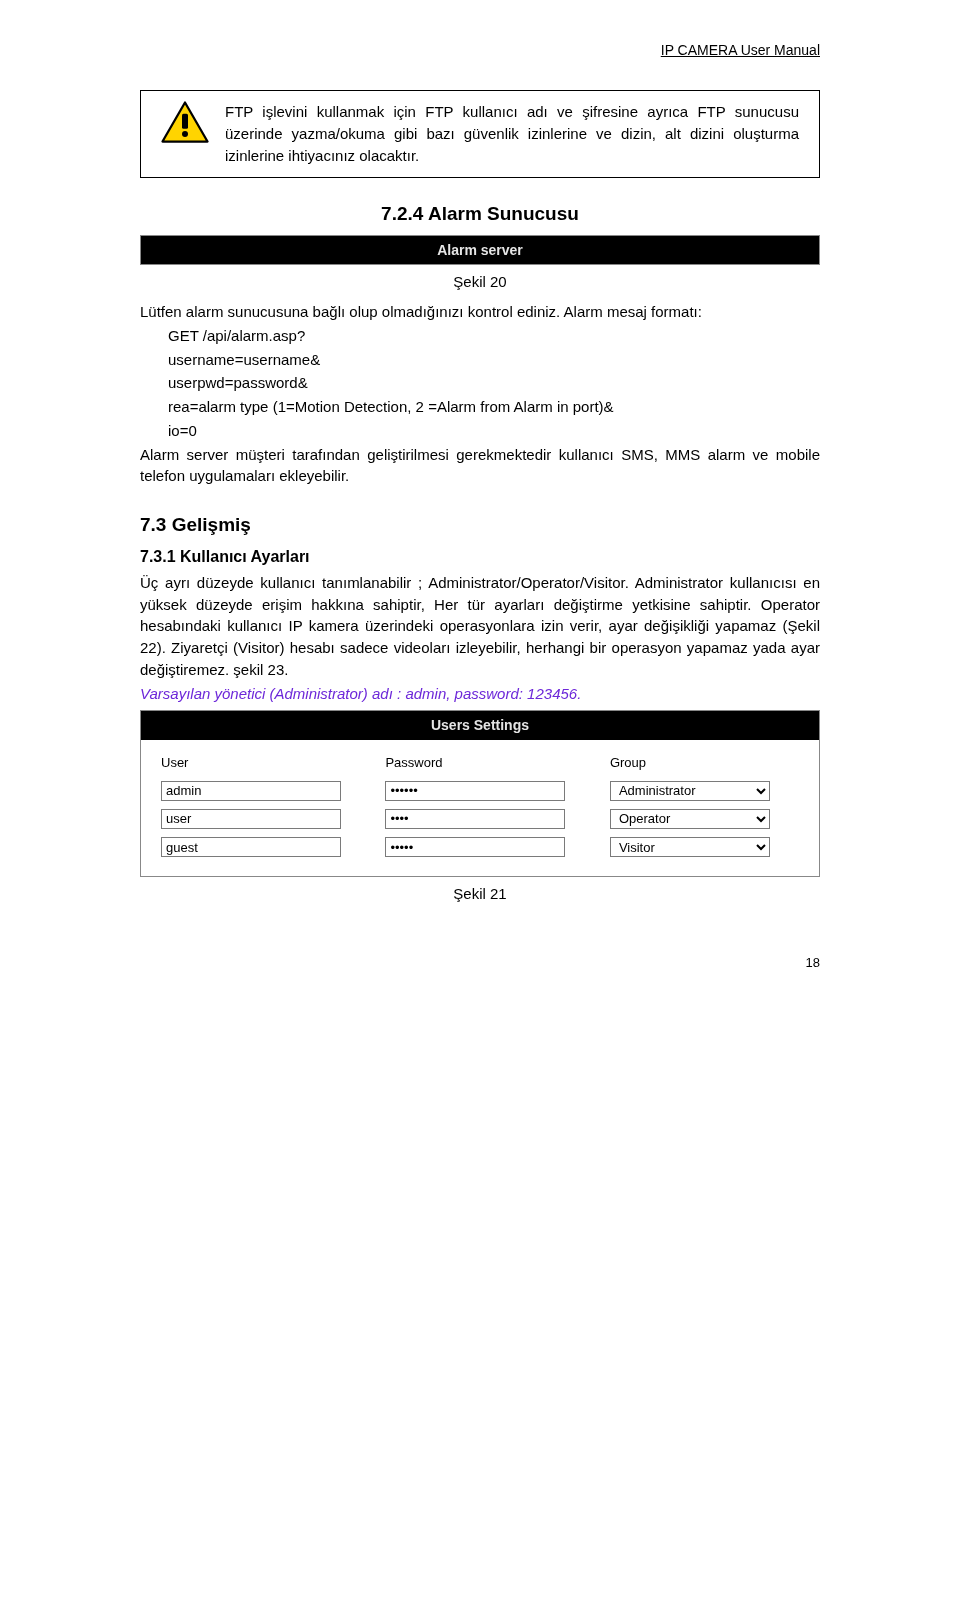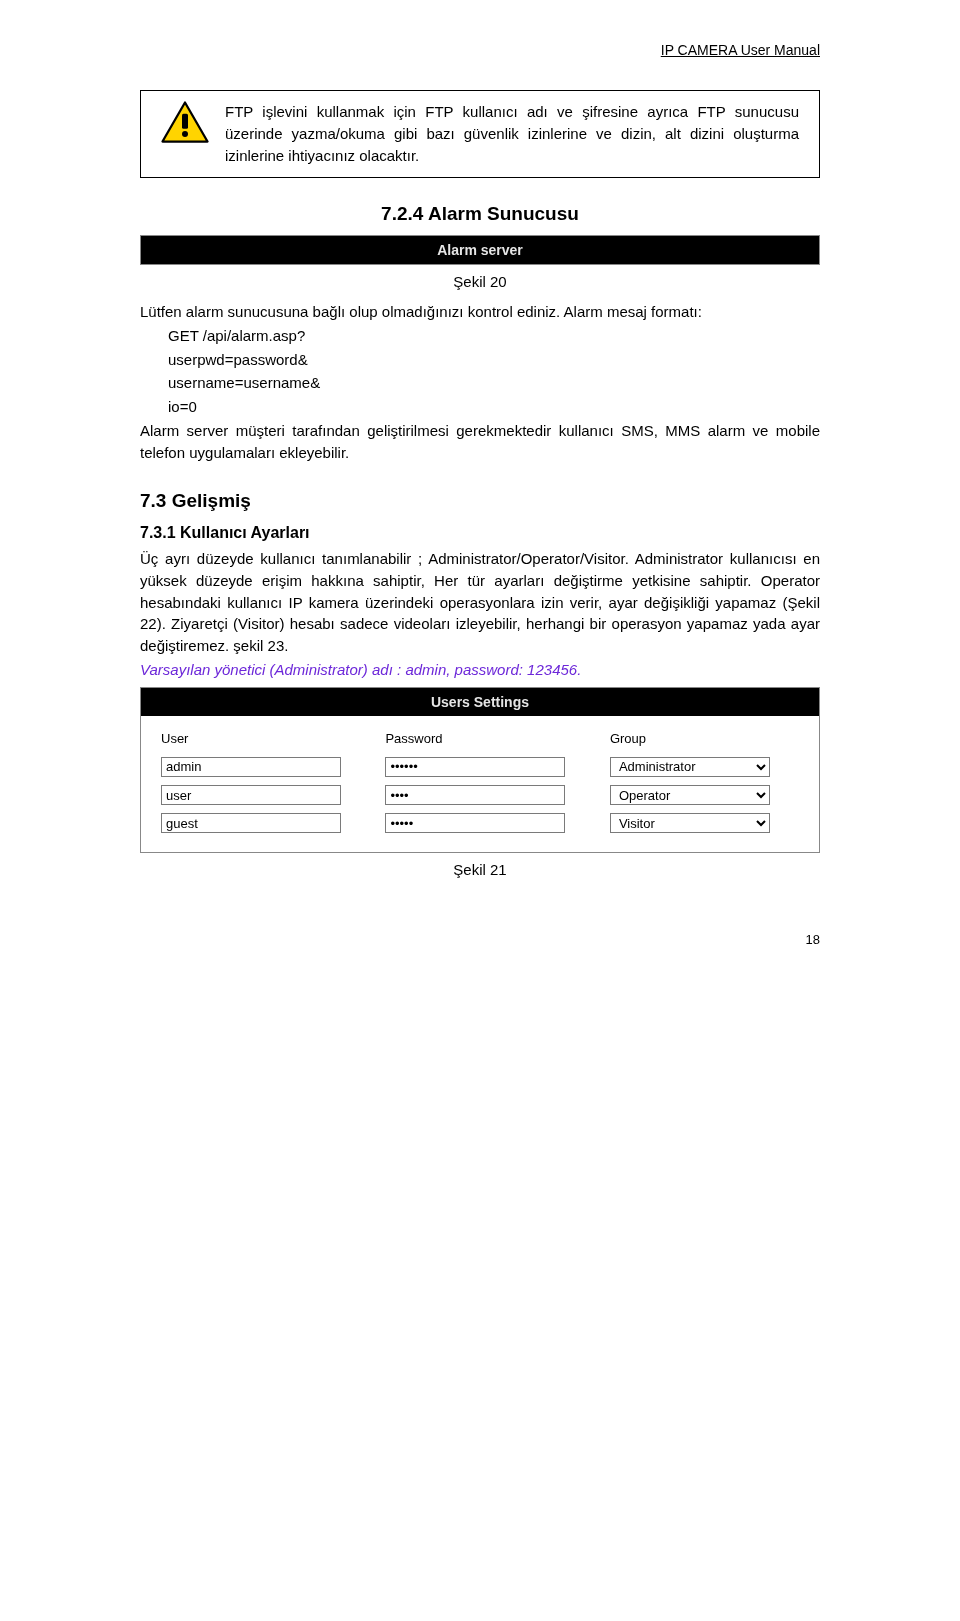--- a/index.html
+++ b/index.html
@@ -124,22 +124,23 @@
   <div class="h2">7.2.4   Alarm Sunucusu</div>
 
   <div class="panel">
     <div class="panel-title">Alarm server</div>
   </div>
 
   <div class="fig-caption">Şekil 20</div>
 
   <div class="para">Lütfen alarm sunucusuna bağlı olup olmadığınızı kontrol ediniz. Alarm mesaj formatı:</div>
   <div class="para indent">GET /api/alarm.asp?</div>
+  <div class="para indent">username=username&amp;</div>
   <div class="para indent">userpwd=password&amp;</div>
-  <div class="para indent">username=username&amp;</div>
+  <div class="para indent">rea=alarm type (1=Motion Detection, 2 =Alarm from Alarm in port)&amp;</div>
   <div class="para indent">io=0</div>
   <div class="para">Alarm server müşteri tarafından geliştirilmesi gerekmektedir kullanıcı SMS, MMS   alarm ve mobile telefon uygulamaları ekleyebilir.</div>
 
   <div class="h3">7.3  Gelişmiş</div>
   <div class="h4">7.3.1   Kullanıcı Ayarları</div>
   <div class="para">Üç ayrı düzeyde kullanıcı tanımlanabilir ; Administrator/Operator/Visitor. Administrator kullanıcısı en yüksek düzeyde erişim hakkına sahiptir, Her tür ayarları değiştirme yetkisine sahiptir. Operator hesabındaki kullanıcı IP kamera üzerindeki operasyonlara izin verir, ayar değişikliği yapamaz (Şekil 22). Ziyaretçi (Visitor) hesabı sadece videoları izleyebilir, herhangi bir operasyon yapamaz yada ayar değiştiremez. şekil 23.</div>
   <div class="para red-bold">Varsayılan yönetici (Administrator) adı : admin, password: 123456.</div>
 
   <div class="panel">
     <div class="panel-title">Users Settings</div>

